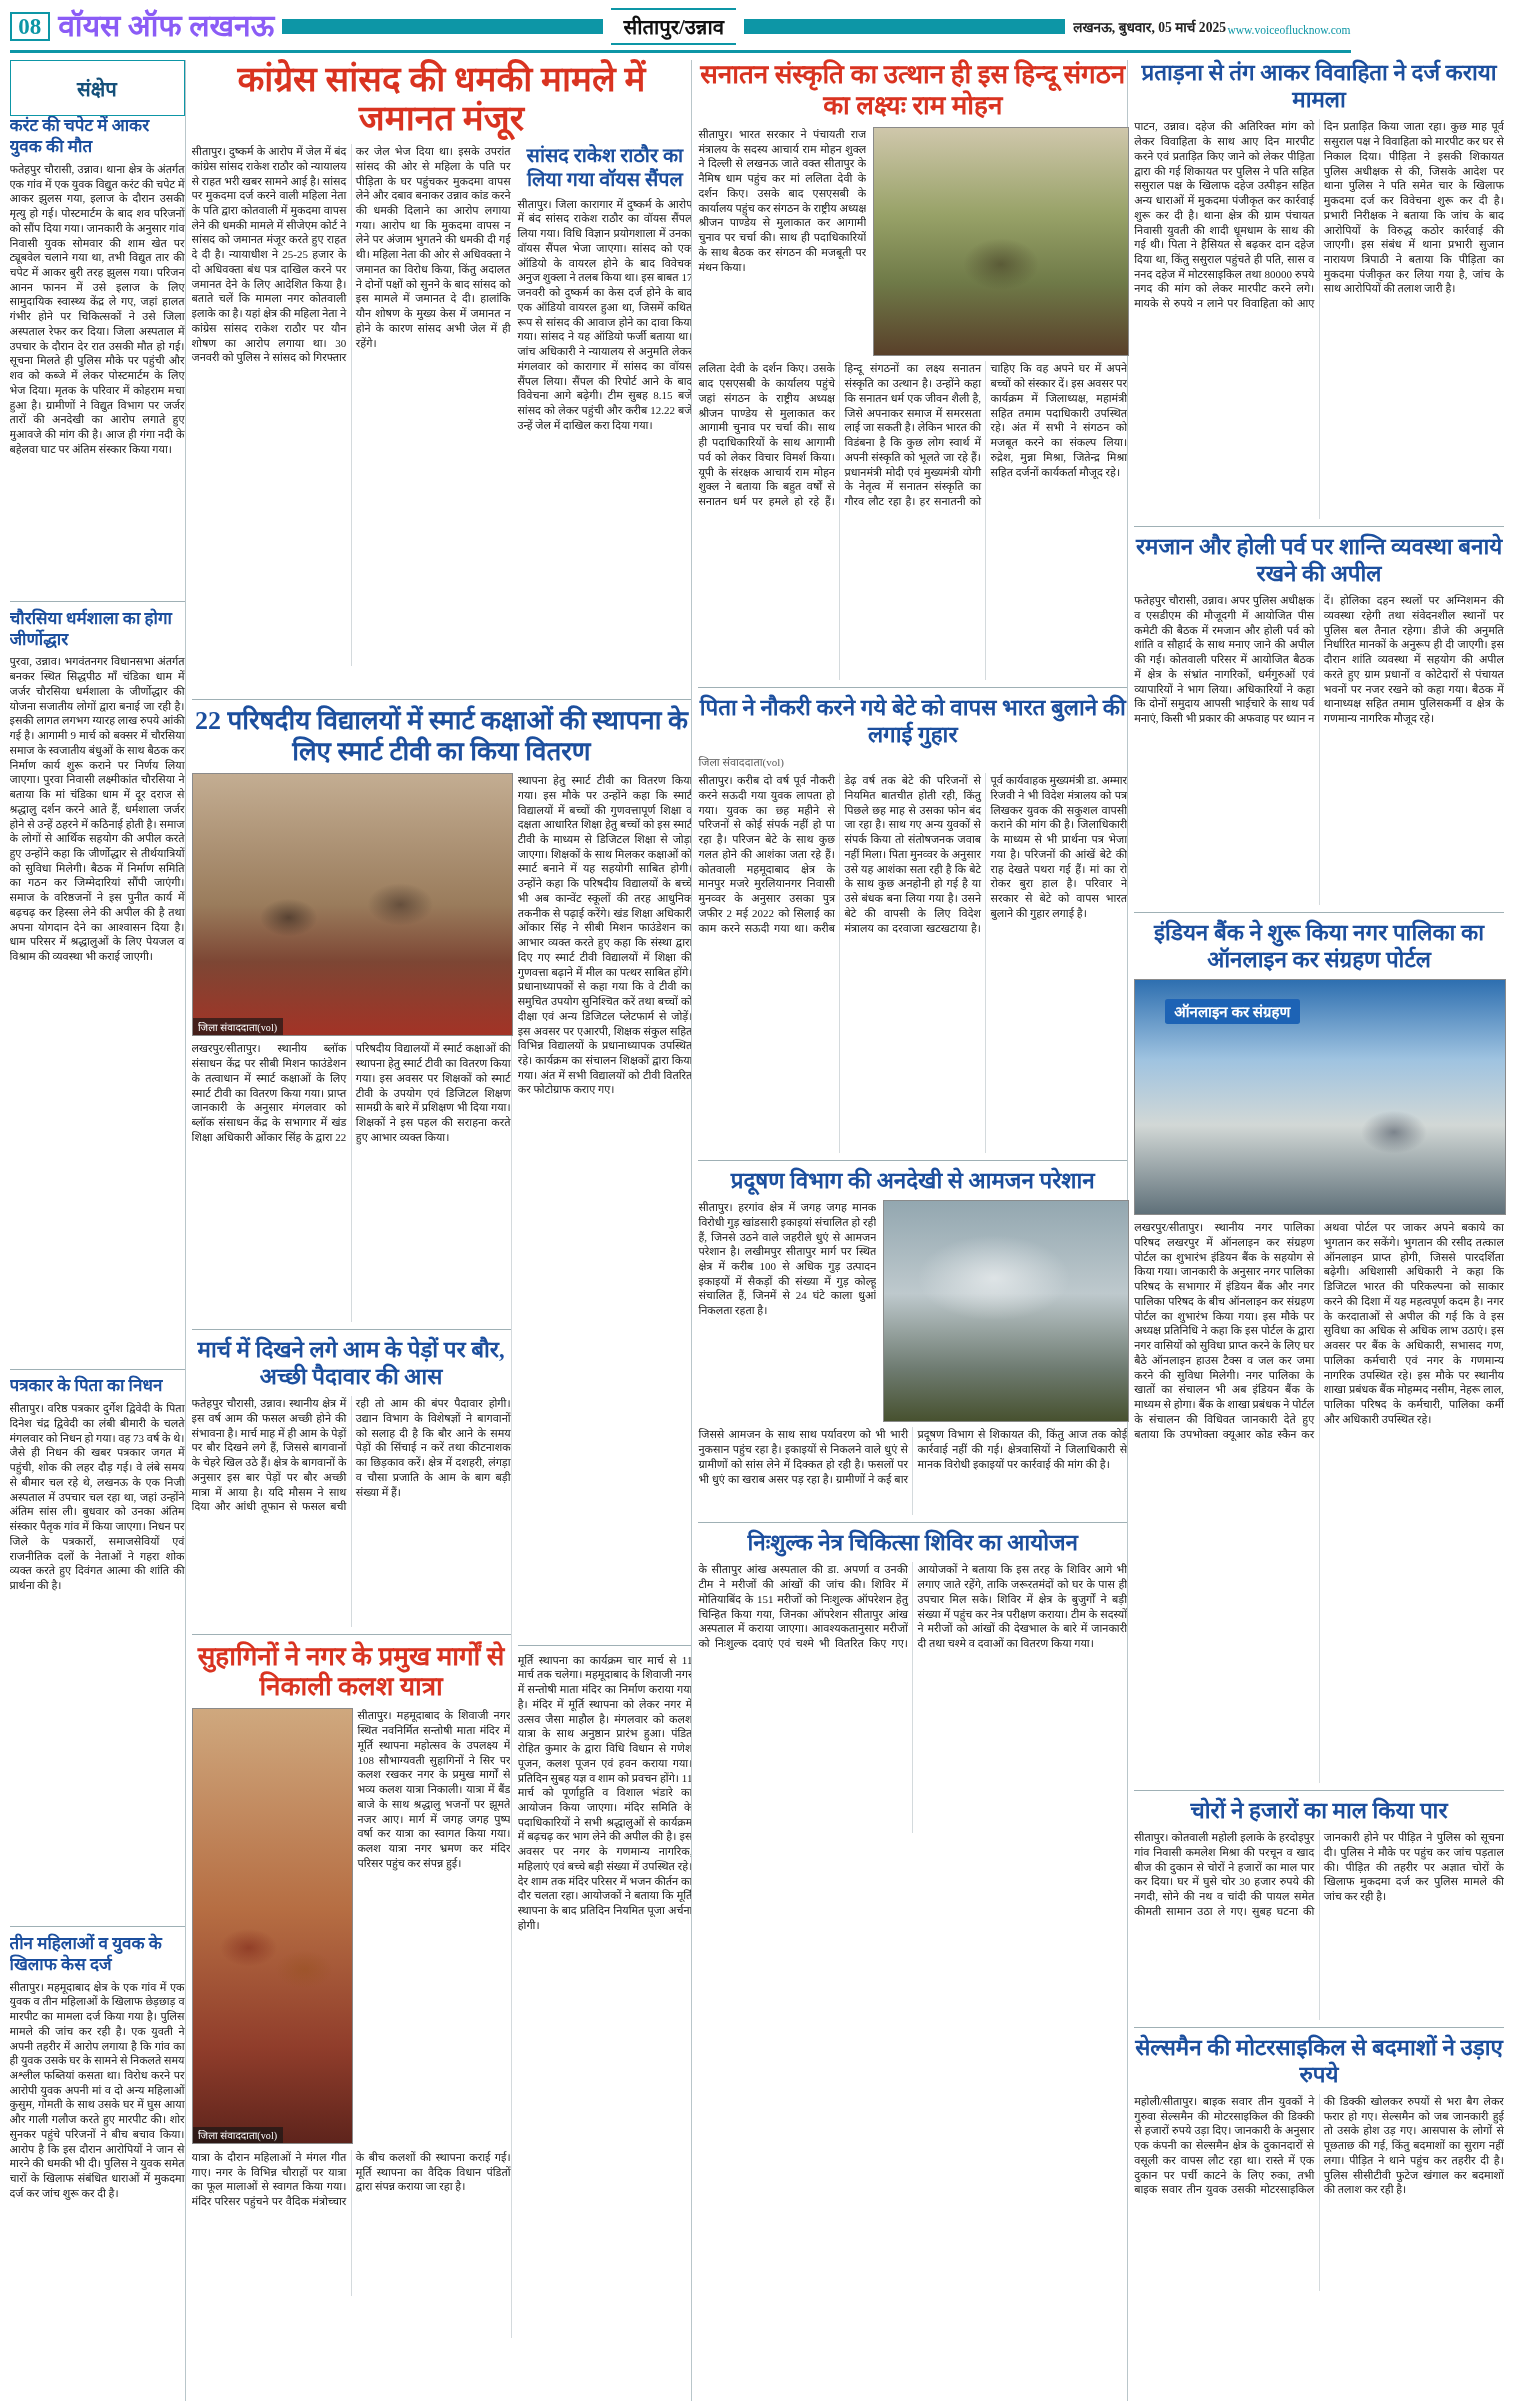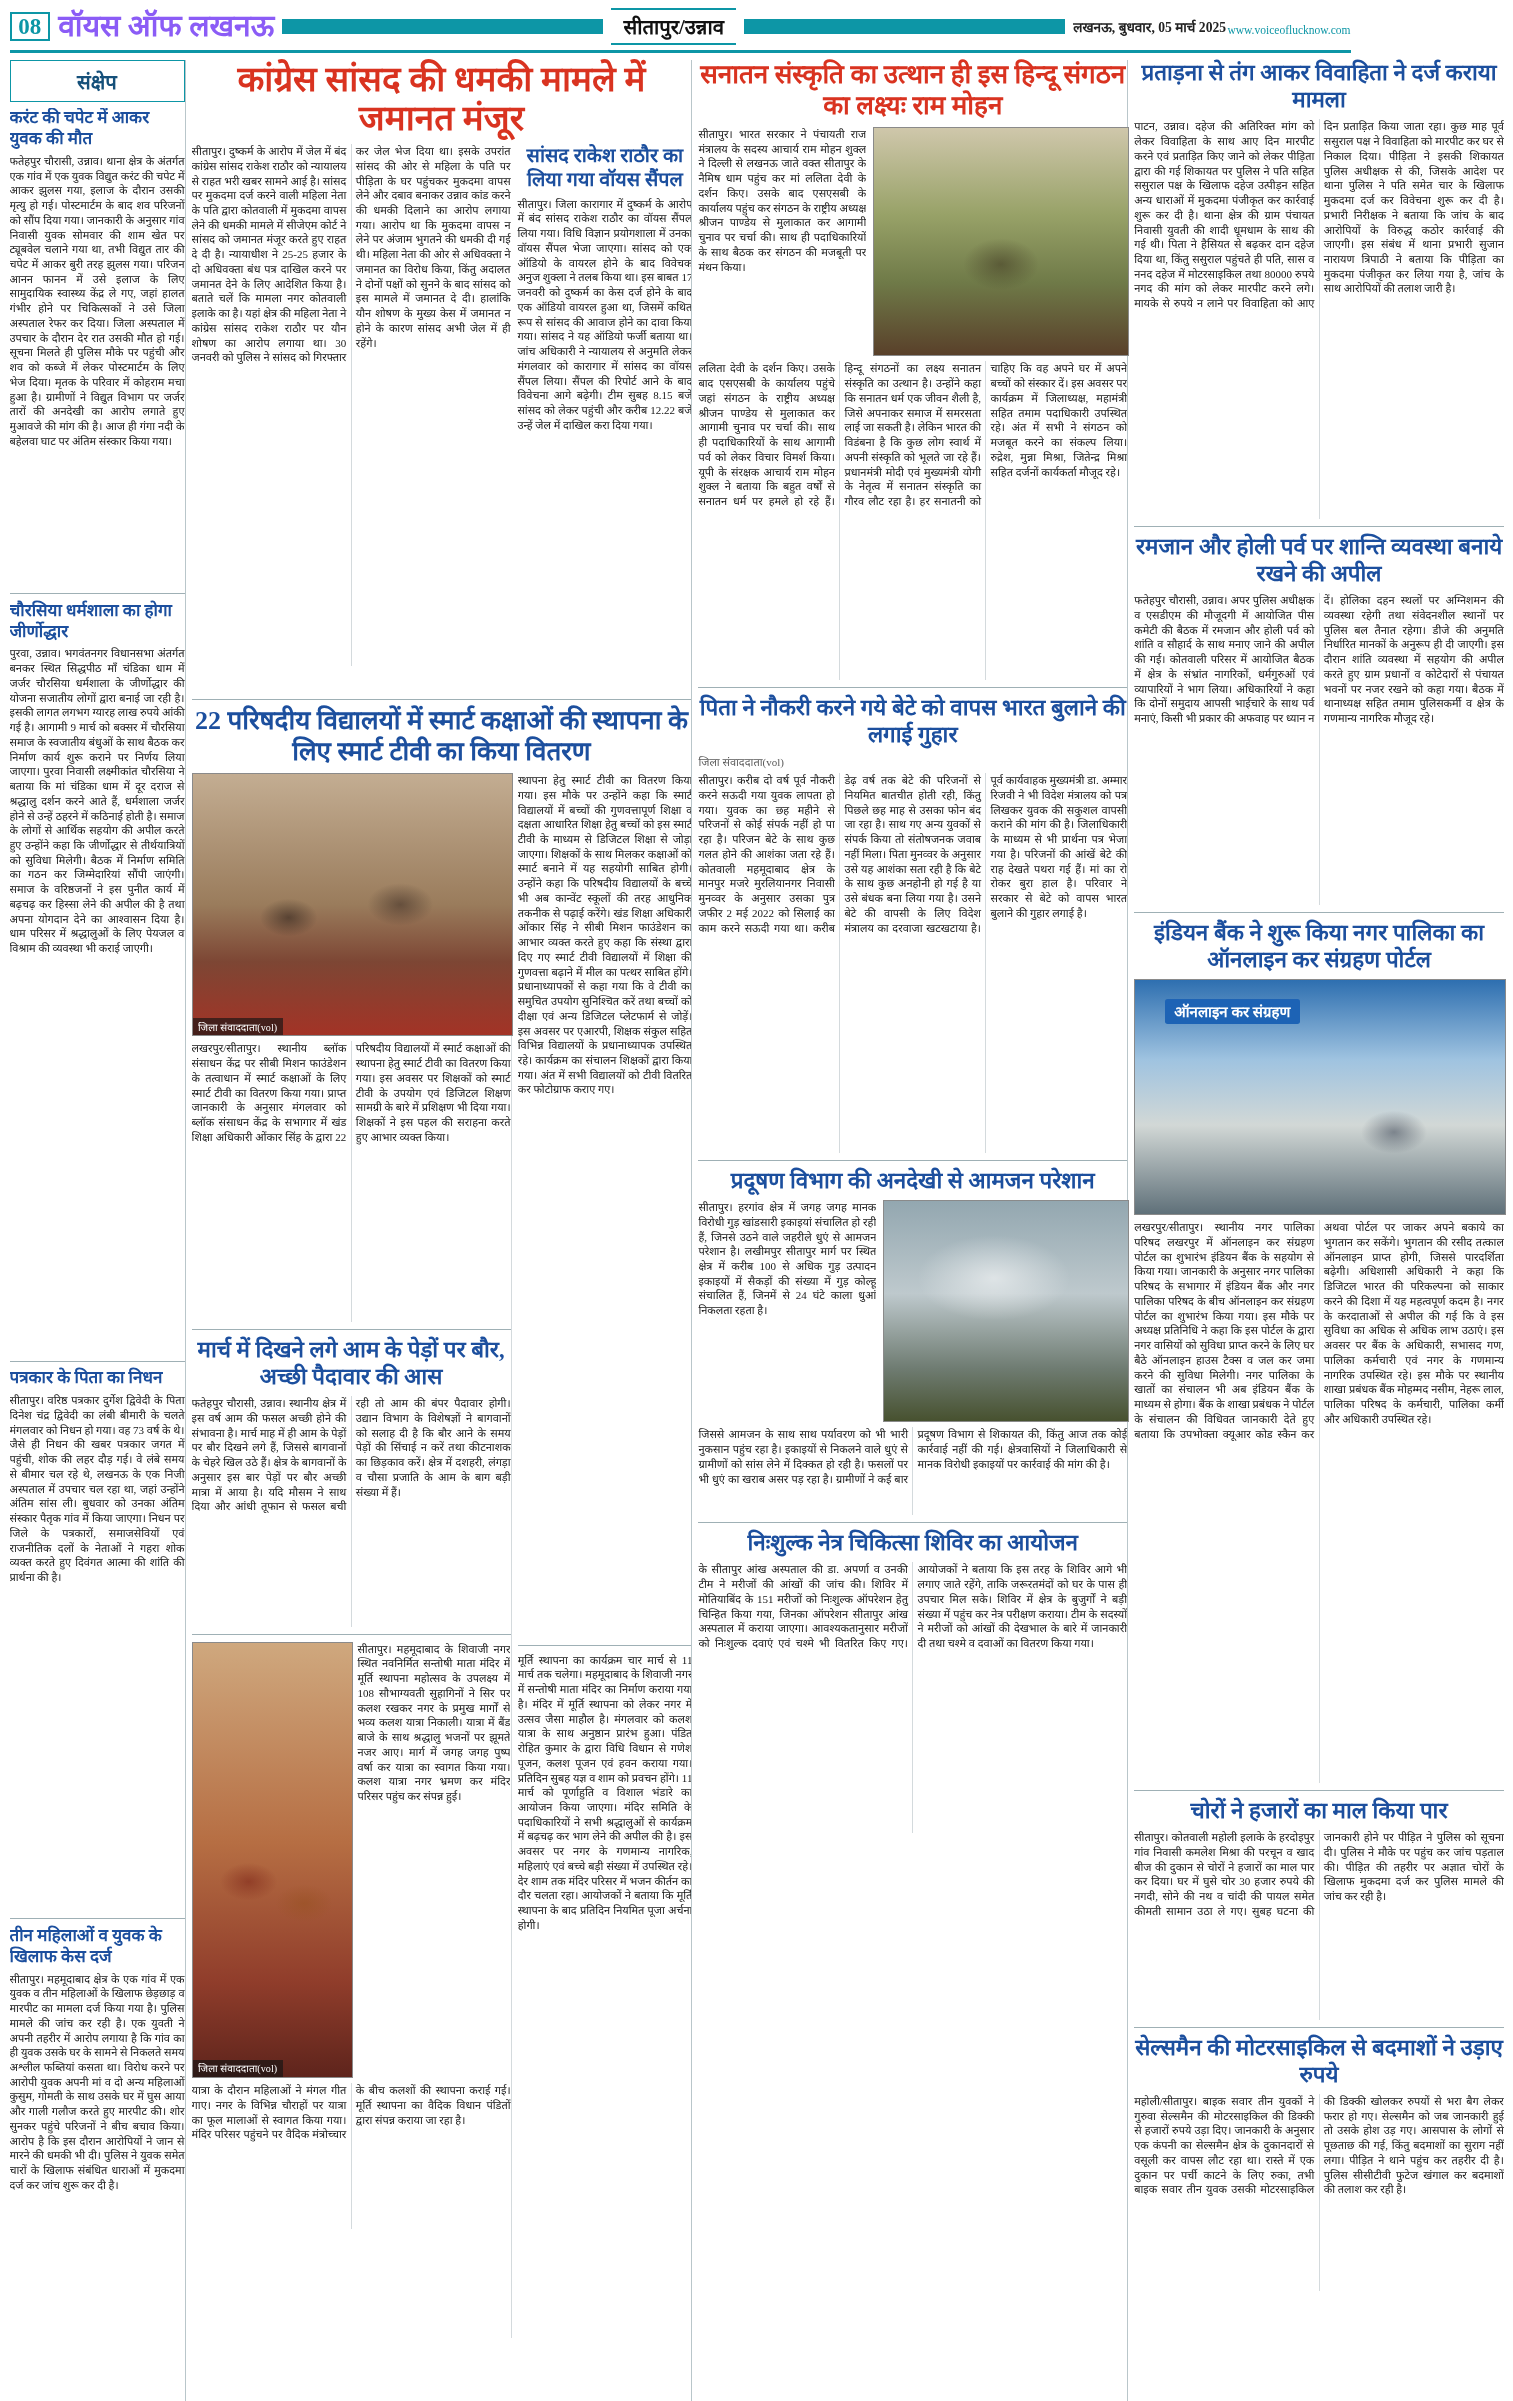--- a/index.html
+++ b/index.html
@@ -60,21 +60,21 @@
     linear-gradient(180deg,#93a7b0 0%,#bec9cd 42%,#6f7c72 76%,#47512f 100%);}
   .ph-crowd{background:
     radial-gradient(41px 27px at 35% 55%, rgba(120,30,20,.5), transparent 70%),
     radial-gradient(41px 27px at 70% 60%, rgba(150,80,30,.5), transparent 70%),
     linear-gradient(180deg,#cfa87e 0%,#b66e43 46%,#903d2b 78%,#5e241c 100%);}
   .ph-clinic{background:
     radial-gradient(47px 34px at 55% 55%, rgba(60,60,70,.45), transparent 70%),
     linear-gradient(180deg,#dcd8cc 0%,#bdb6a8 52%,#8d8577 100%);}
   
   .brief-box{border:1.4px solid #0d96a6;text-align:center;font-size:20.3px;font-weight:bold;
-    color:#15507a;padding:6px 0;margin-bottom:6px;}
+    color:#15507a;padding:13px 0;margin-bottom:0;}
   .grid2{display:grid;gap:6.8px;}
 </style>
 </head>
 <body>
 
 <div class="page">
 
   <div class="hdr">
     <div class="pagenum">08</div>
     <div class="masthead">वॉयस ऑफ लखनऊ</div>
@@ -140,20 +140,21 @@
             <span class="ov">जिला संवाददाता(vol)</span>
           </div>
           <div class="body-txt cols2" style="height:281px;margin-top:5.4px;">लखरपुर/सीतापुर। स्थानीय ब्लॉक संसाधन केंद्र पर सीबी मिशन फाउंडेशन के तत्वाधान में स्मार्ट कक्षाओं के लिए स्मार्ट टीवी का वितरण किया गया। प्राप्त जानकारी के अनुसार मंगलवार को ब्लॉक संसाधन केंद्र के सभागार में खंड शिक्षा अधिकारी ओंकार सिंह के द्वारा 22 परिषदीय विद्यालयों में स्मार्ट कक्षाओं की स्थापना हेतु स्मार्ट टीवी का वितरण किया गया। इस अवसर पर शिक्षकों को स्मार्ट टीवी के उपयोग एवं डिजिटल शिक्षण सामग्री के बारे में प्रशिक्षण भी दिया गया। शिक्षकों ने इस पहल की सराहना करते हुए आभार व्यक्त किया।</div>
 
           <div class="rule-top">
             <h2 class="h-blue-md">मार्च में दिखने लगे आम के पेड़ों पर बौर, अच्छी पैदावार की आस</h2>
             <div class="body-txt cols2" style="height:231px;">फतेहपुर चौरासी, उन्नाव। स्थानीय क्षेत्र में इस वर्ष आम की फसल अच्छी होने की संभावना है। मार्च माह में ही आम के पेड़ों पर बौर दिखने लगे हैं, जिससे बागवानों के चेहरे खिल उठे हैं। क्षेत्र के बागवानों के अनुसार इस बार पेड़ों पर बौर अच्छी मात्रा में आया है। यदि मौसम ने साथ दिया और आंधी तूफान से फसल बची रही तो आम की बंपर पैदावार होगी। उद्यान विभाग के विशेषज्ञों ने बागवानों को सलाह दी है कि बौर आने के समय पेड़ों की सिंचाई न करें तथा कीटनाशक का छिड़काव करें। क्षेत्र में दशहरी, लंगड़ा व चौसा प्रजाति के आम के बाग बड़ी संख्या में हैं।</div>
           </div>
 
           <div class="rule-top">
+            <h2 class="h-red-lg">सुहागिनों ने नगर के प्रमुख मार्गों से  निकाली कलश यात्रा</h2>
             <div class="grid2" style="grid-template-columns:159px 153px;">
               <div class="photo ph-crowd" style="width:159px;height:434px;">
                 <span class="ov">जिला संवाददाता(vol)</span>
               </div>
               <div class="body-txt" style="height:434px;">सीतापुर। महमूदाबाद के शिवाजी नगर स्थित नवनिर्मित सन्तोषी माता मंदिर में मूर्ति स्थापना महोत्सव के उपलक्ष्य में 108 सौभाग्यवती सुहागिनों ने सिर पर कलश रखकर नगर के प्रमुख मार्गों से भव्य कलश यात्रा निकाली। यात्रा में बैंड बाजे के साथ श्रद्धालु भजनों पर झूमते नजर आए। मार्ग में जगह जगह पुष्प वर्षा कर यात्रा का स्वागत किया गया। कलश यात्रा नगर भ्रमण कर मंदिर परिसर पहुंच कर संपन्न हुई।</div>
             </div>
             <div class="body-txt cols2" style="height:146px;margin-top:5.4px;">यात्रा के दौरान महिलाओं ने मंगल गीत गाए। नगर के विभिन्न चौराहों पर यात्रा का फूल मालाओं से स्वागत किया गया। मंदिर परिसर पहुंचने पर वैदिक मंत्रोच्चार के बीच कलशों की स्थापना कराई गई। मूर्ति स्थापना का वैदिक विधान पंडितों द्वारा संपन्न कराया जा रहा है।</div>
           </div>
         </div>
 

